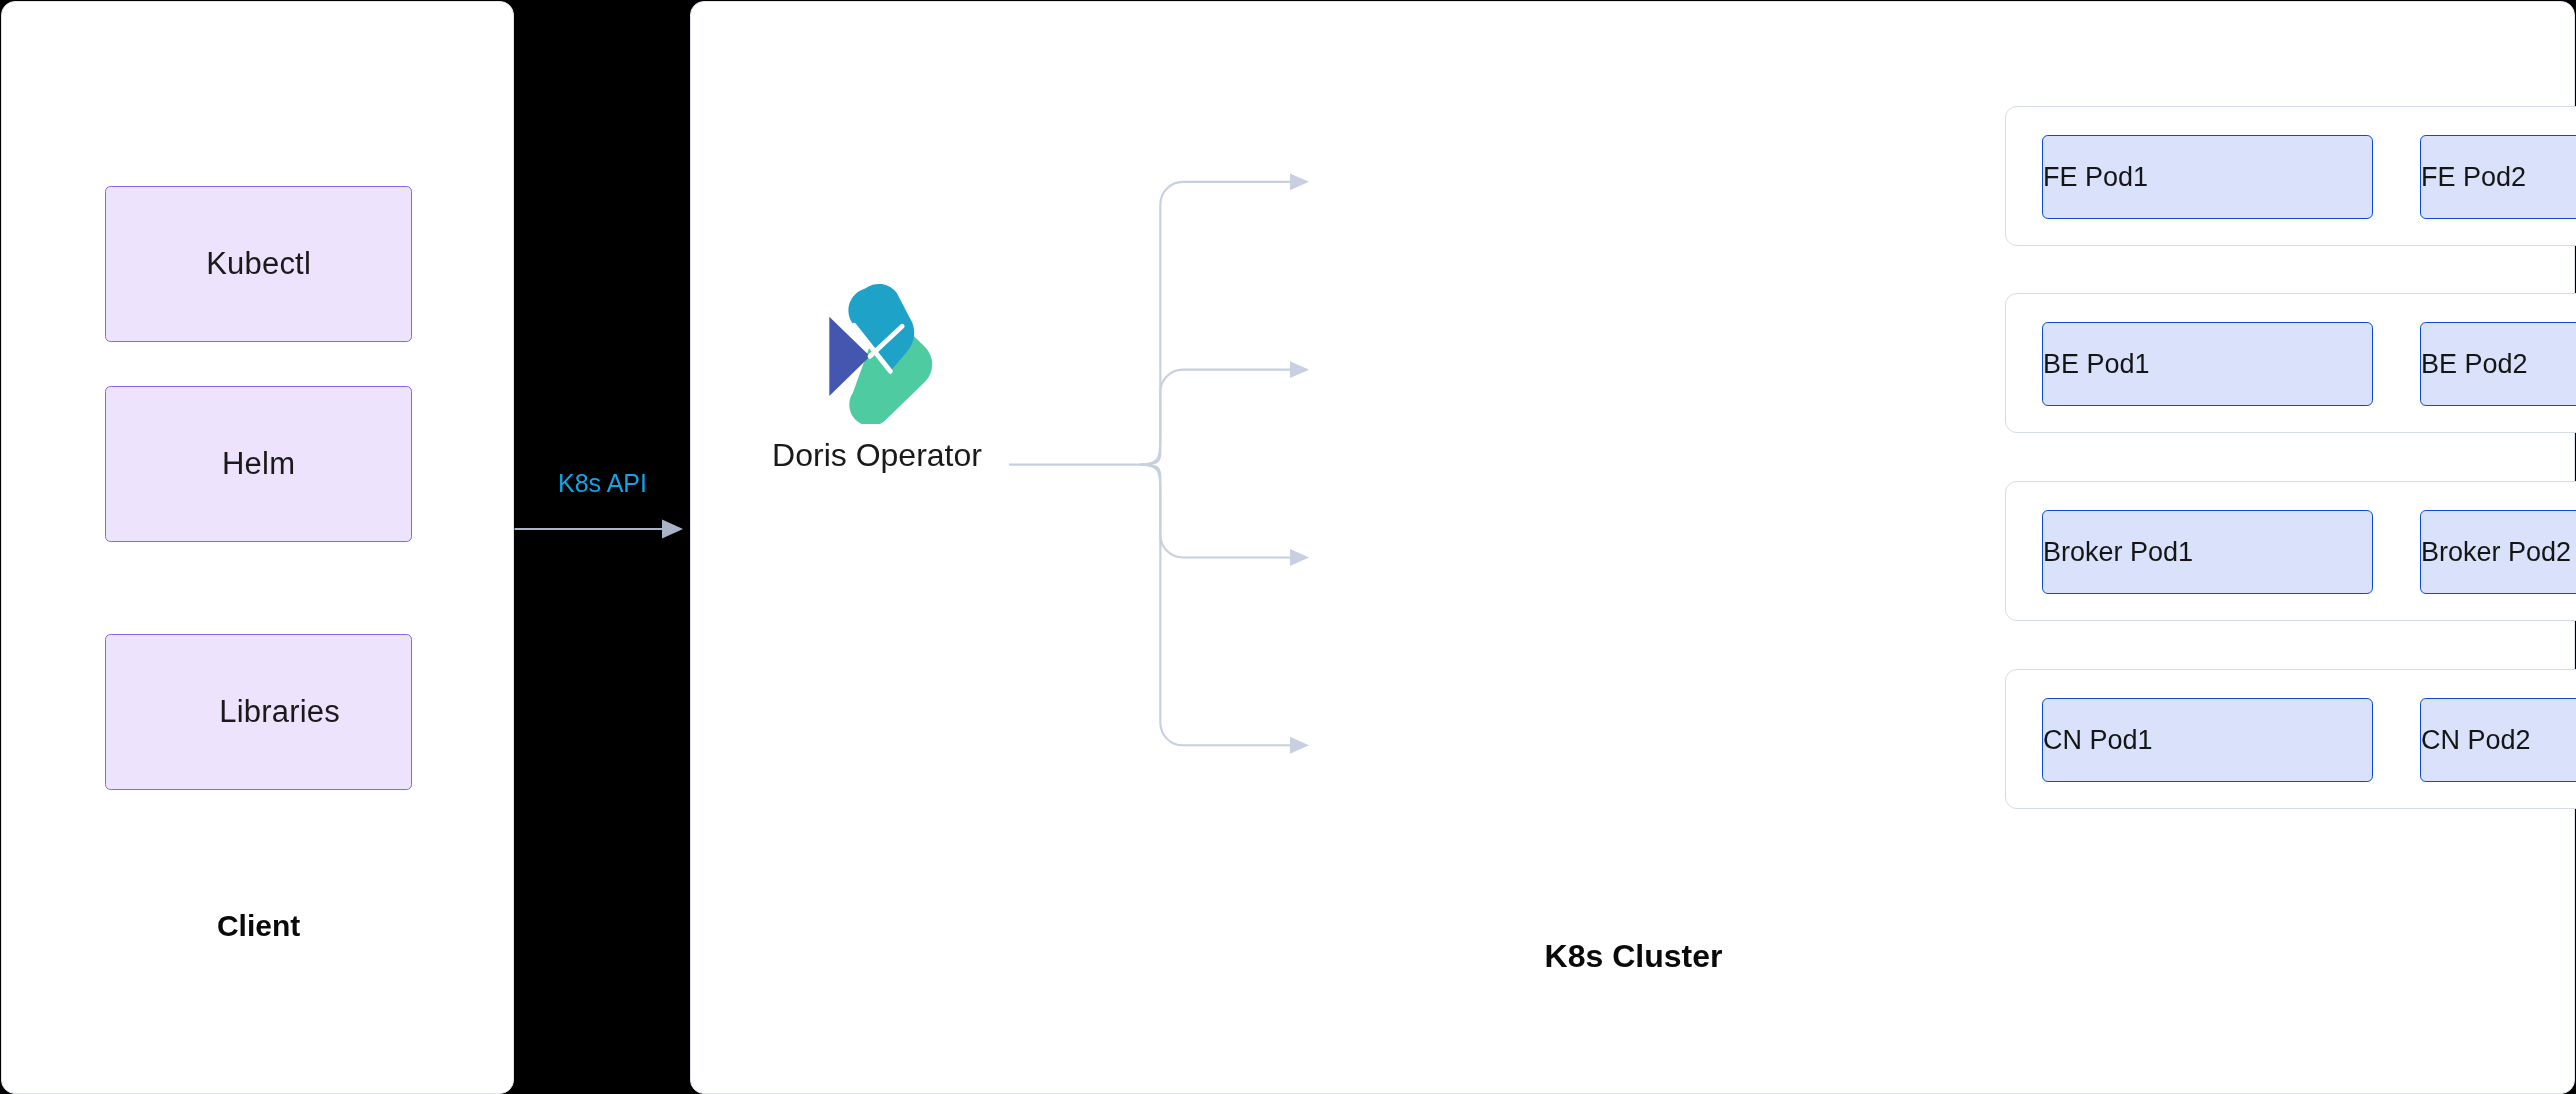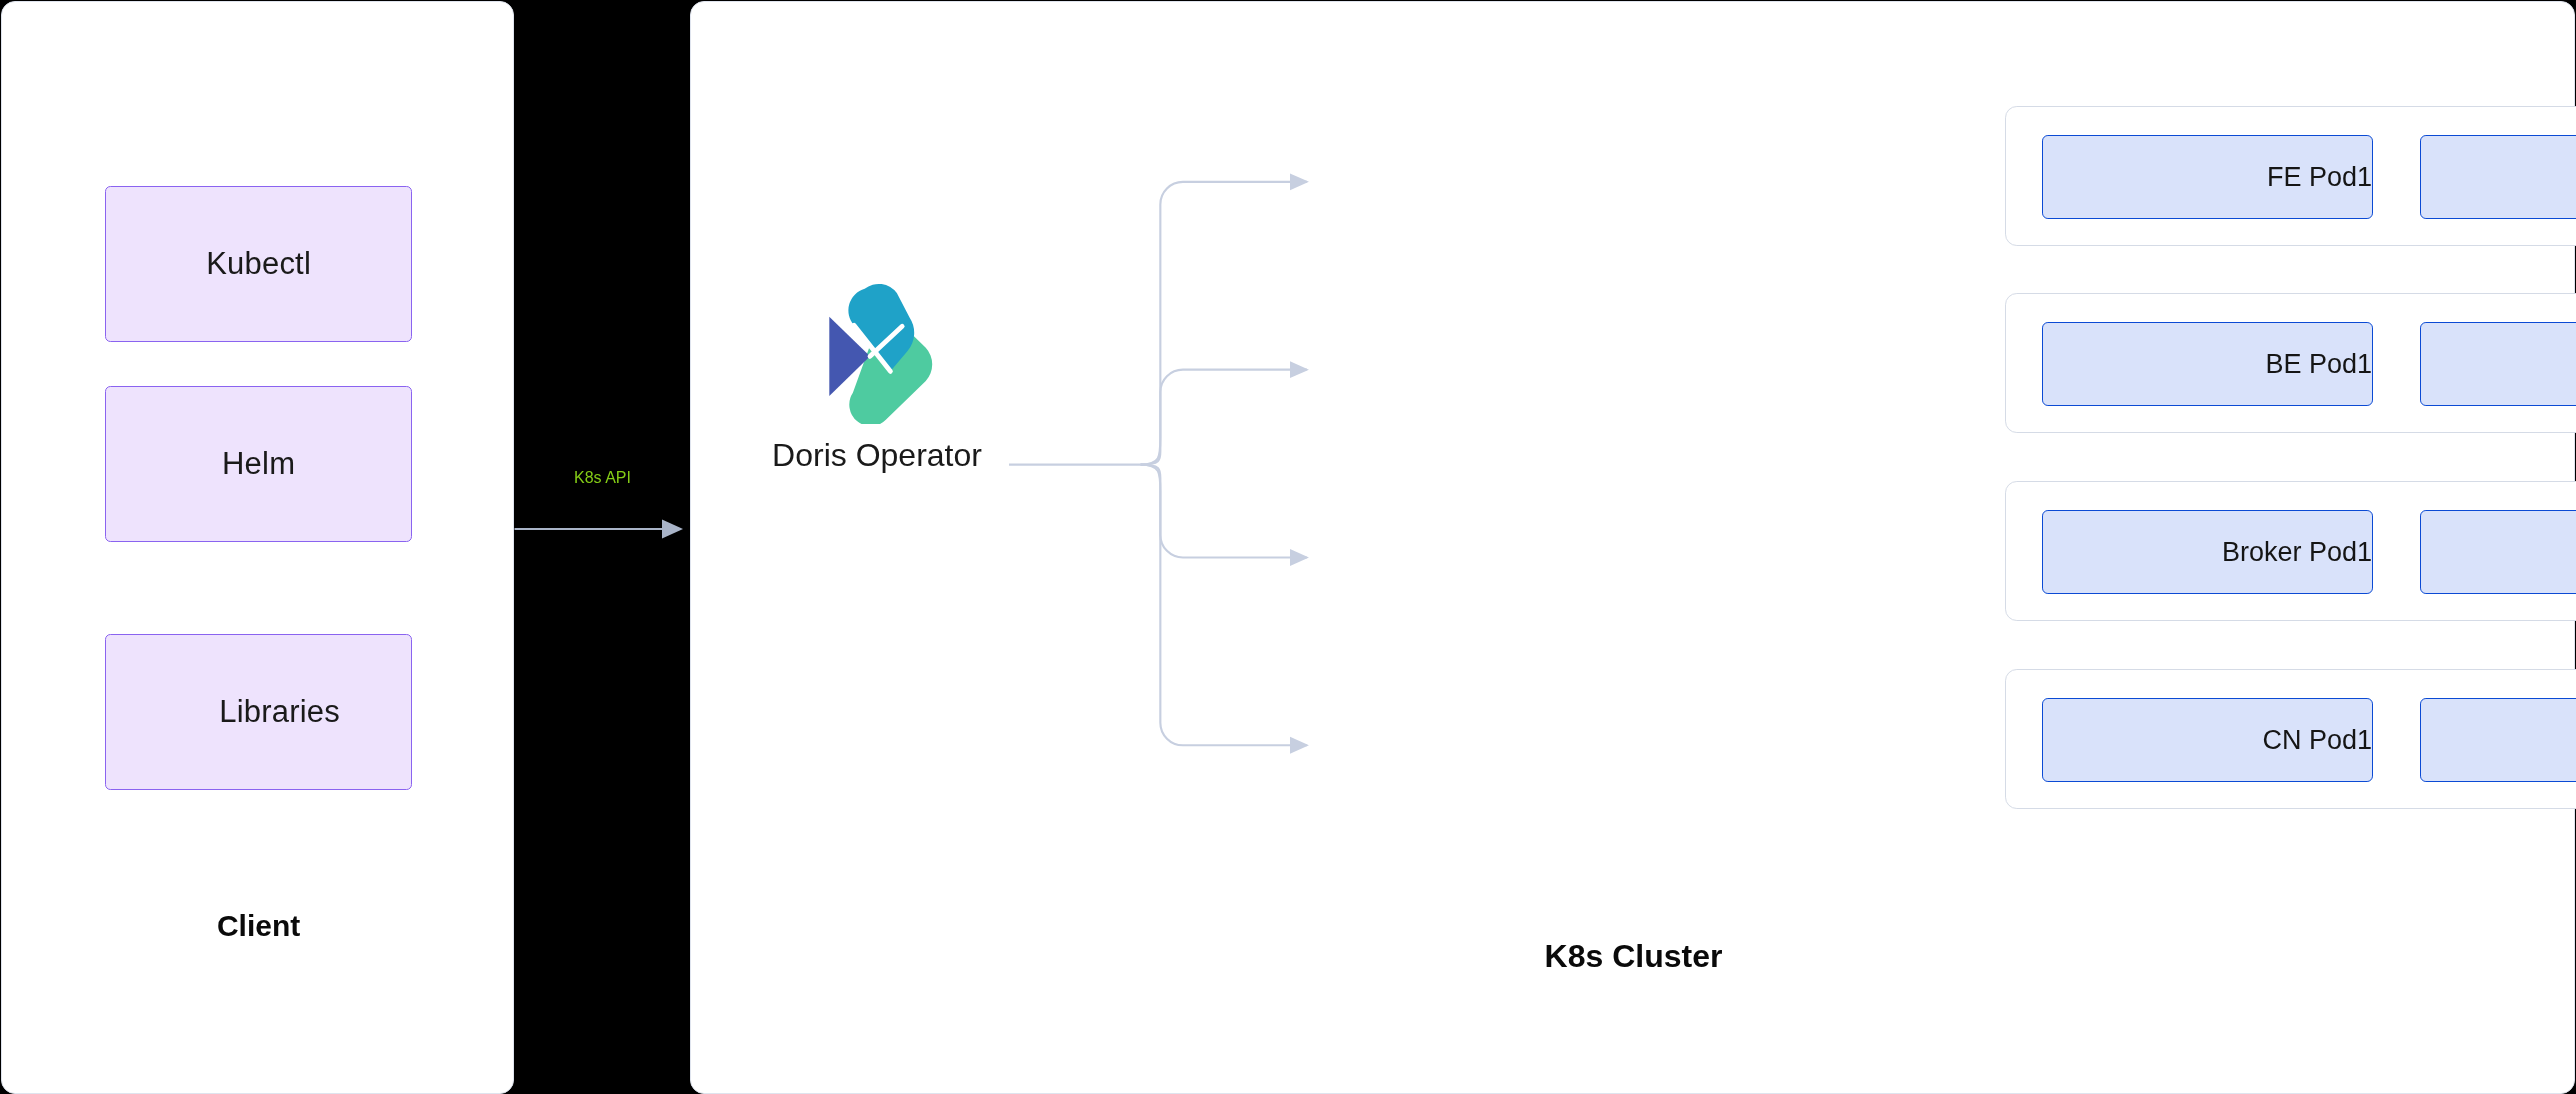--- a/index.html
+++ b/index.html
@@ -79,22 +79,22 @@
     font-size: 32px;
   }
 
   
   #k8s-api-label {
     position: absolute;
     left: 514px;
     top: 469px;
     width: 177px;
     text-align: center;
-    color: #84cc16;
-    font-size: 16px;
+    color: #0ea5e9;
+    font-size: 25px;
     white-space: nowrap;
   }
   #k8s-api-arrow {
     position: absolute;
     left: 514px;
     top: 513px;
     width: 177px;
     height: 32px;
   }
 
@@ -153,21 +153,21 @@
   .pod-box {
     position: absolute;
     top: 28px;
     height: 84px;
     box-sizing: border-box;
     background: #d9e2fa;
     border: 1.6px solid #0b4ad4;
     border-radius: 5.9px;
     display: flex;
     align-items: center;
-    justify-content: flex-end;
+    justify-content: flex-start;
     color: #151515;
     font-size: 27px;
     white-space: nowrap;
   }
   .pod-col-1 { left: 36px;  width: 331px; }
   .pod-col-2 { left: 414px; width: 331px; }
 </style>
 </head>
 <body>
 

